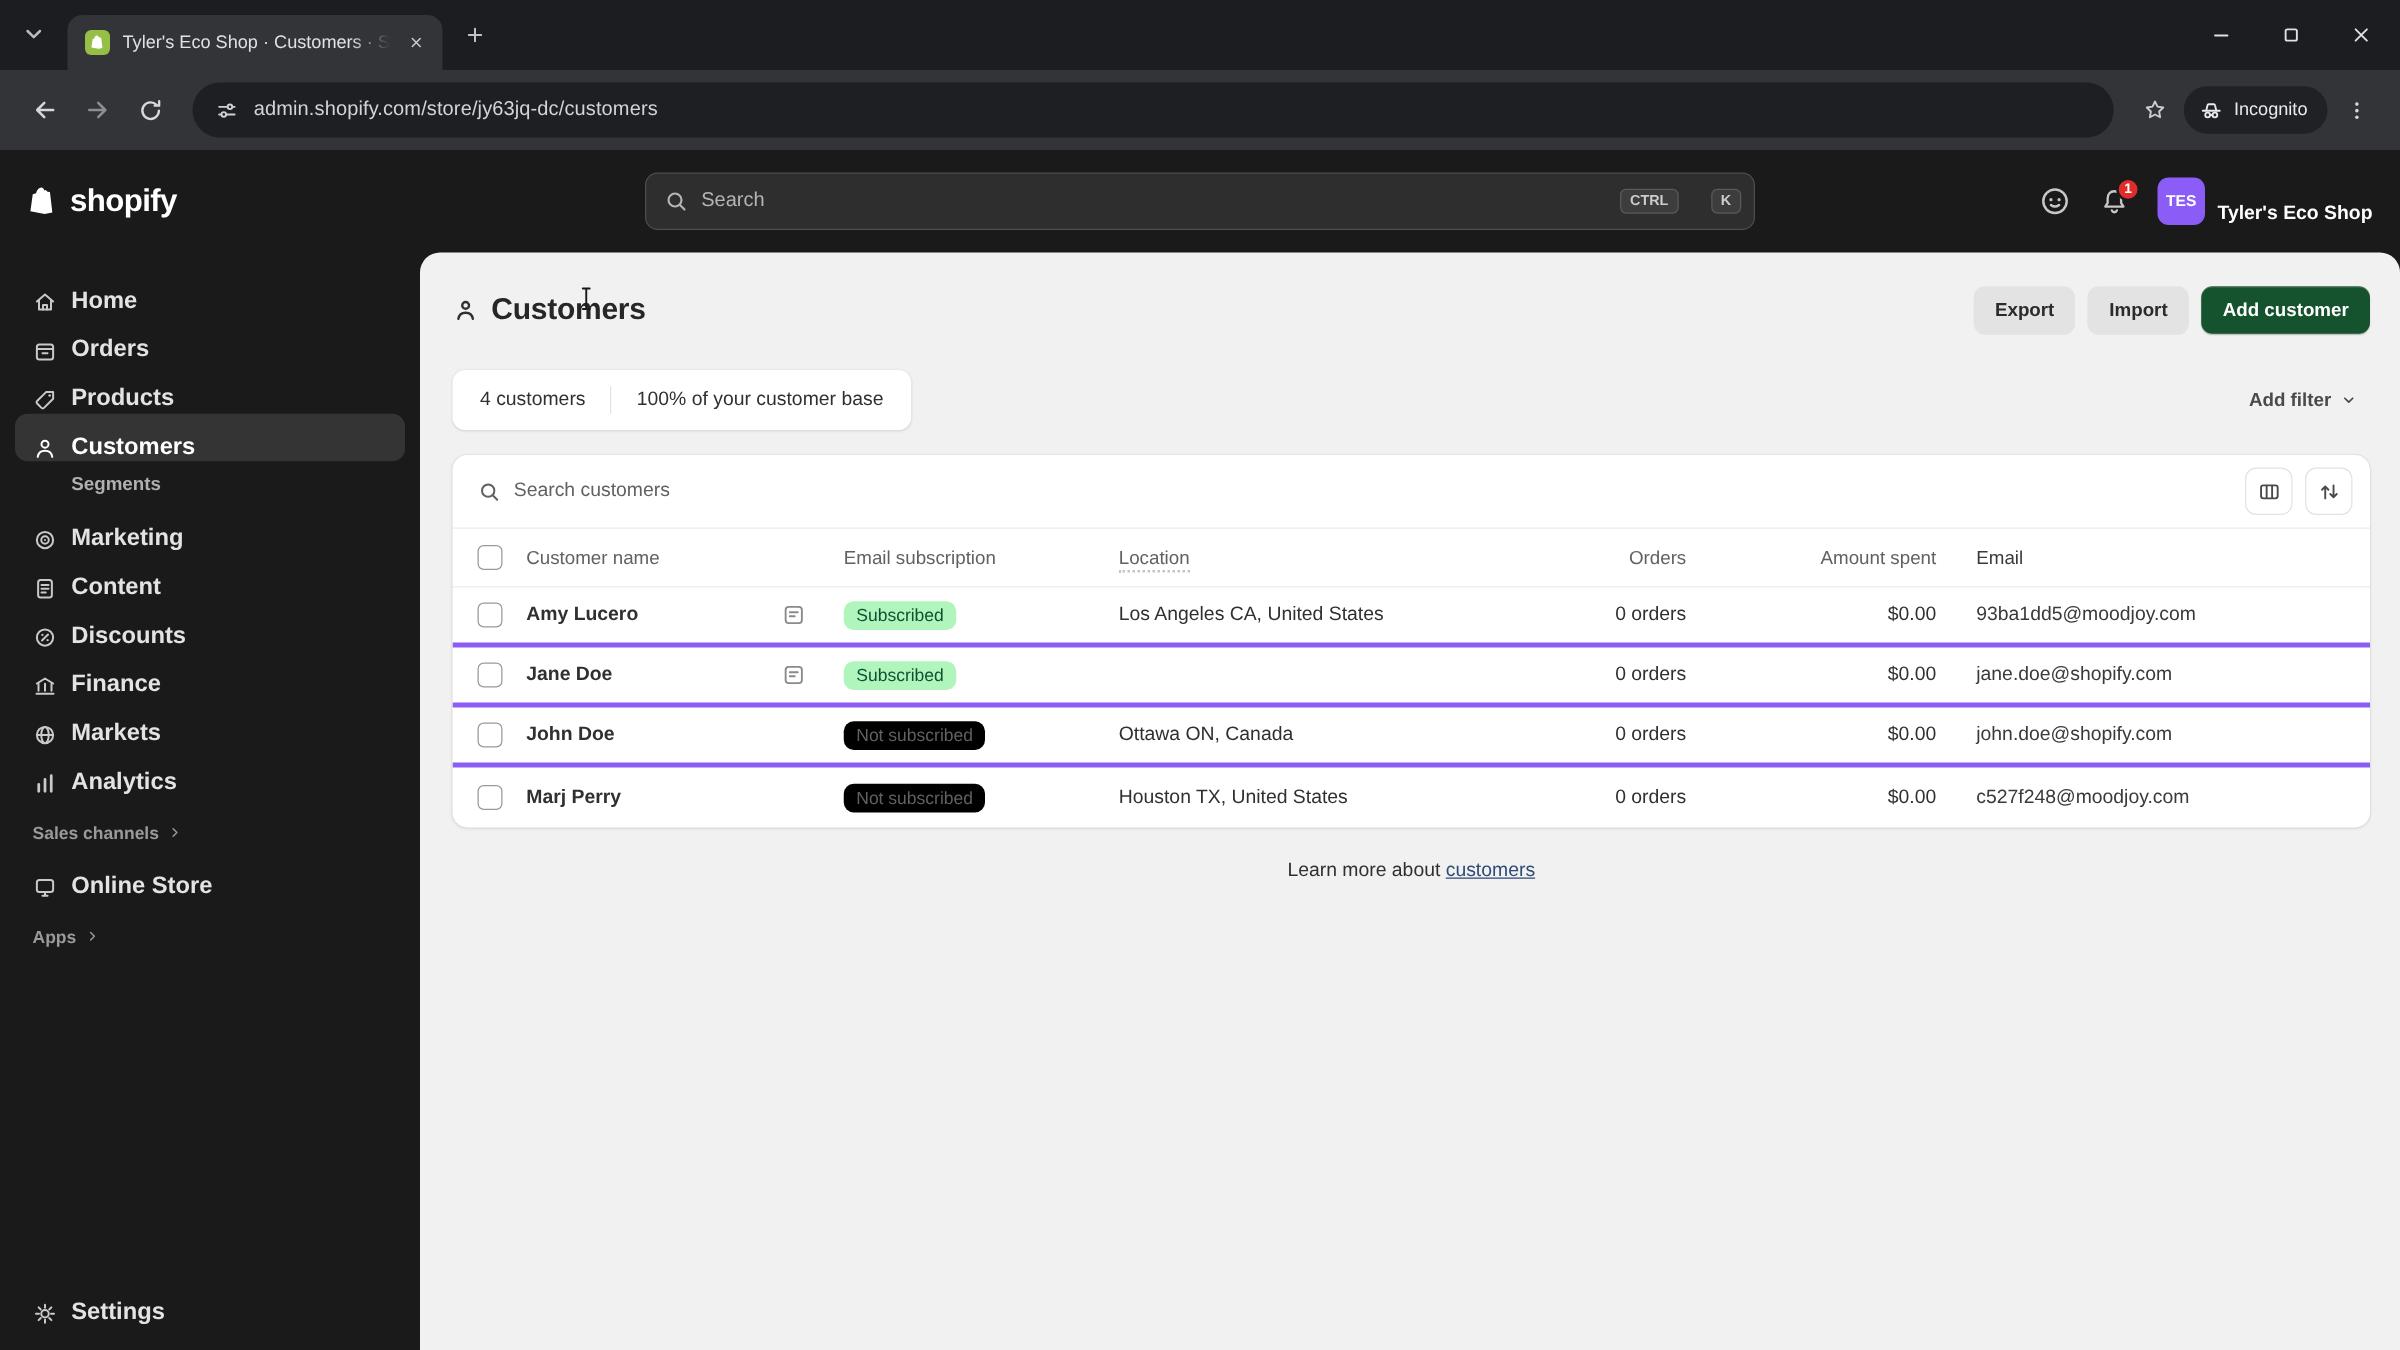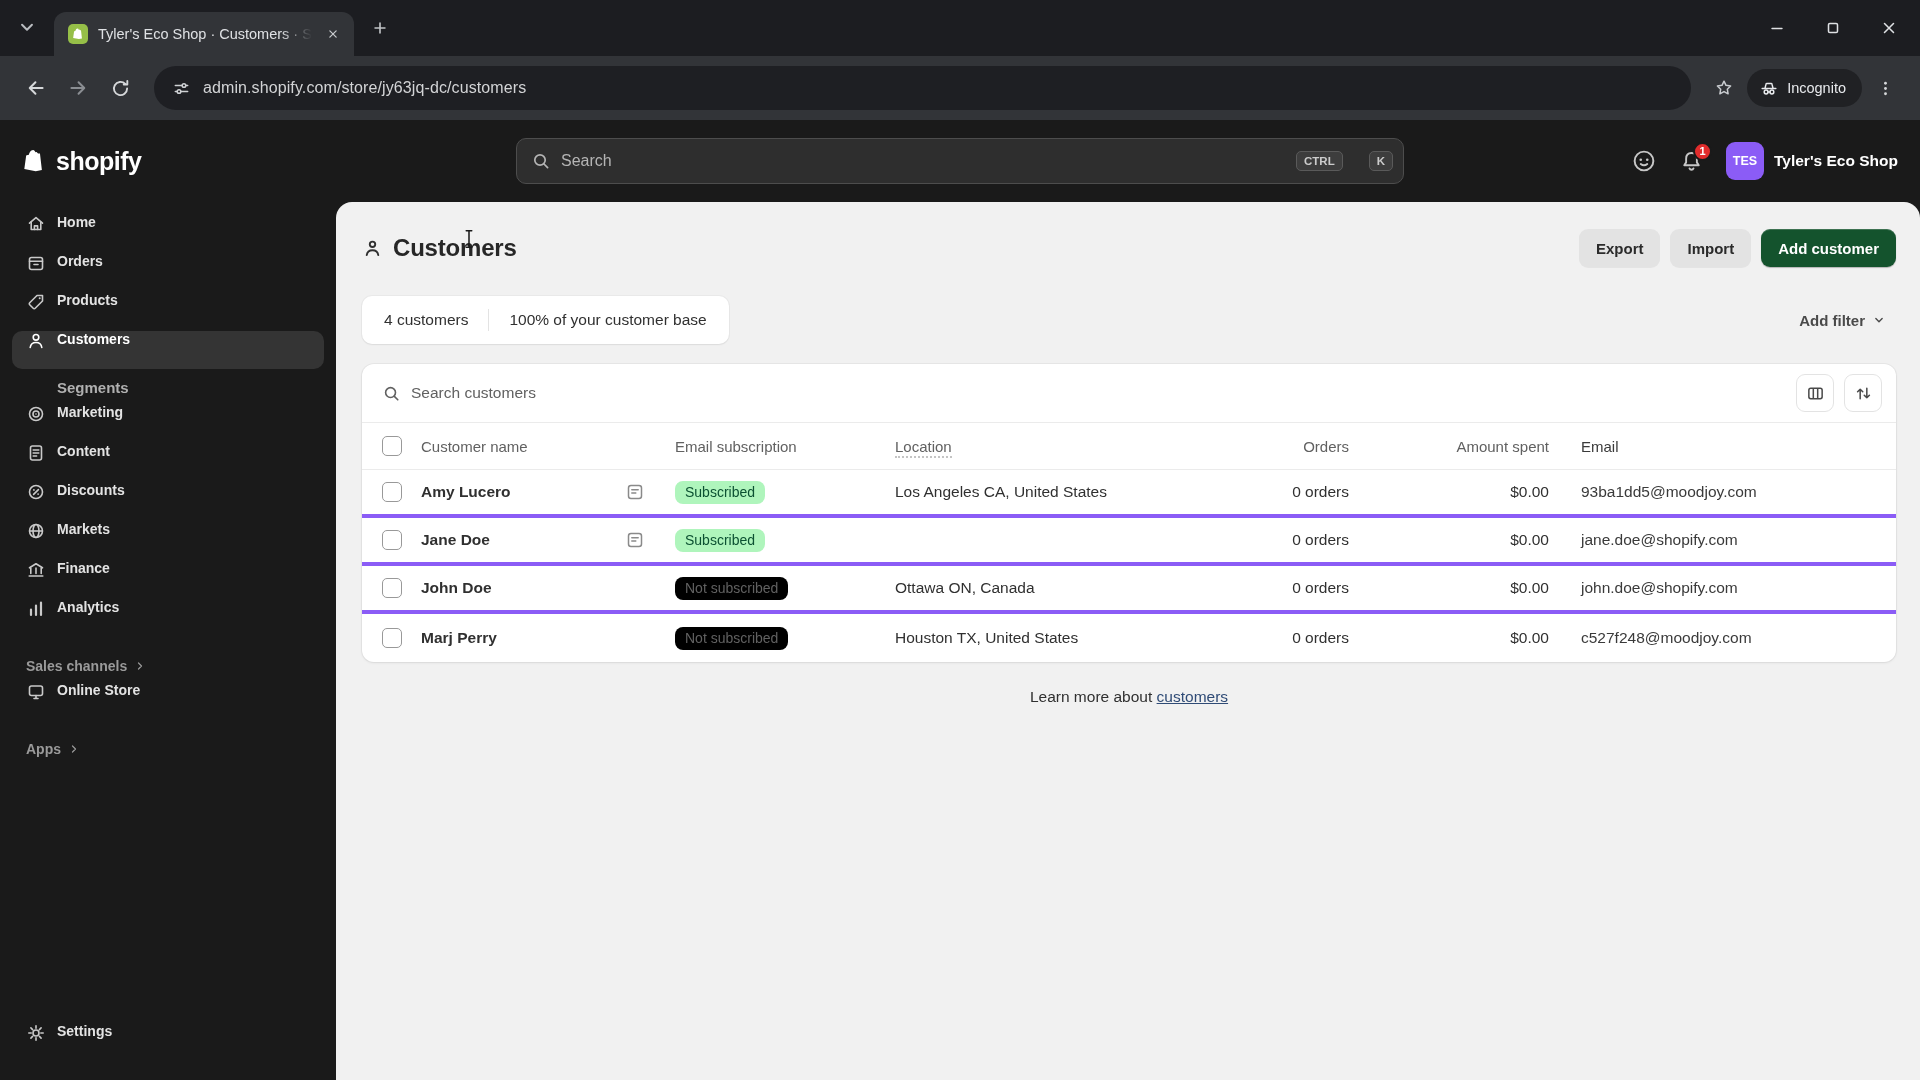--- a/index.html
+++ b/index.html
@@ -32,29 +32,29 @@
   .brand { display:flex; align-items:center; gap:8px; color:#fff; cursor:pointer; }
   .wordmark { font-size:25px; font-weight:700; letter-spacing:-.5px; color:#fff; }
   .gsearch { position:absolute; left:50%; transform:translateX(-50%); width:888px; height:46px; background:#2e2e2e; border:1px solid #4d4d4d; border-radius:10px; display:flex; align-items:center; padding:0 10px 0 14px; gap:10px; }
   .gsearch input { flex:1; background:transparent; border:none; outline:none; color:#e3e3e3; font-size:16px; font-family:inherit; }
   .gsearch input::placeholder { color:#b5b5b5; }
   .gsearch .mag { color:#b5b5b5; }
   .kbd { background:#3d3d3d; border:1px solid #5a5a5a; color:#cccccc; border-radius:5px; font-size:11.5px; font-weight:700; padding:3px 7px; margin-left:16px; }
   .top-right { margin-left:auto; display:flex; align-items:center; gap:22px; }
   .icon-ghost { color:#c7c7c7; cursor:pointer; position:relative; }
   .badge-dot { position:absolute; top:-7px; right:-8px; min-width:19px; height:19px; padding:0 4px; background:#e22c2c; border:2.5px solid #1a1a1a; border-radius:10px; color:#fff; font-size:11px; font-weight:700; display:flex; align-items:center; justify-content:center; }
-  .store-chip { display:flex; align-items:center; gap:10px; cursor:pointer; }
+  .store-chip { display:flex; align-items:flex-end; gap:10px; cursor:pointer; }
   .avatar { width:38px; height:38px; border-radius:9px; background:#8b5cf6; color:#fff; font-size:12.5px; font-weight:700; display:flex; align-items:center; justify-content:center; }
   .store-name { color:#fff; font-size:15.5px; font-weight:600; }
 
   
   .app-body { display:flex; height:878px; background:#1a1a1a; }
 
   .sidebar { width:336px; flex:none; background:#1a1a1a; padding:12px 12px 18px; display:flex; flex-direction:column; }
-  .nav-item { height:38px; margin-bottom:1px; border-radius:10px; display:flex; align-items:flex-start; gap:11px; padding:0 14px; color:#e3e3e3; font-size:14px; font-weight:600; cursor:pointer; }
+  .nav-item { height:38px; margin-bottom:1px; border-radius:10px; display:flex; align-items:flex-end; gap:11px; padding:0 14px; color:#e3e3e3; font-size:19px; font-weight:600; cursor:pointer; }
   .nav-item .nv-ic { color:#c9c9c9; width:20px; height:20px; flex:none; }
   .nav-item.active { background:#343434; color:#fff; }
   .nav-item.active .nv-ic { color:#fff; }
   .nav-sub { height:34px; display:flex; align-items:center; padding-left:45px; border-radius:10px; color:#b0b0b0; font-size:15px; font-weight:600; cursor:pointer; }
   .nav-section { display:flex; align-items:center; gap:7px; padding:20px 14px 8px; color:#9a9a9a; font-size:14px; font-weight:600; cursor:pointer; }
   .nav-section svg { width:12px; height:12px; }
   .nav-bottom { margin-top:auto; }
 
   .content { flex:1; background:#f1f1f1; border-radius:16px 16px 0 0; padding:26px 24px 0 26px; position:relative; overflow:hidden; }
 
@@ -309,37 +309,37 @@
             <circle cx="10" cy="10" r="6.5"></circle>
             <path d="M7.6 12.4l4.8-4.8"></path>
             <circle cx="7.9" cy="7.9" r=".9" fill="currentColor" stroke="none"></circle>
             <circle cx="12.1" cy="12.1" r=".9" fill="currentColor" stroke="none"></circle>
           </svg>
         </span>
       <span>Discounts</span>
     </div>
     <div class="nav-item">
       <span class="nv-ic">
+          <svg viewBox="0 0 20 20" width="20" height="20" fill="none" stroke="currentColor" stroke-width="1.6" stroke-linecap="round" stroke-linejoin="round">
+            <path d="M3.5 7.8L10 3.8l6.5 4"></path>
+            <path d="M4.8 8v5.5M10 8v5.5M15.2 8v5.5"></path>
+            <path d="M3.2 16h13.6"></path>
+          </svg>
+        </span>
+      <span>Finance</span>
+    </div>
+    <div class="nav-item">
+      <span class="nv-ic">
           <svg viewBox="0 0 20 20" width="20" height="20" fill="none" stroke="currentColor" stroke-width="1.6">
             <circle cx="10" cy="10" r="6.5"></circle>
             <ellipse cx="10" cy="10" rx="3" ry="6.5"></ellipse>
             <path d="M3.5 10h13"></path>
           </svg>
         </span>
       <span>Markets</span>
-    </div>
-    <div class="nav-item">
-      <span class="nv-ic">
-          <svg viewBox="0 0 20 20" width="20" height="20" fill="none" stroke="currentColor" stroke-width="1.6" stroke-linecap="round" stroke-linejoin="round">
-            <path d="M3.5 7.8L10 3.8l6.5 4"></path>
-            <path d="M4.8 8v5.5M10 8v5.5M15.2 8v5.5"></path>
-            <path d="M3.2 16h13.6"></path>
-          </svg>
-        </span>
-      <span>Finance</span>
     </div>
     <div class="nav-item">
       <span class="nv-ic">
           <svg viewBox="0 0 20 20" width="20" height="20" fill="none" stroke="currentColor" stroke-width="2.2" stroke-linecap="round">
             <path d="M5 16v-5.5M10 16V6.5M15 16V3.5"></path>
           </svg>
         </span>
       <span>Analytics</span>
     </div>
 

